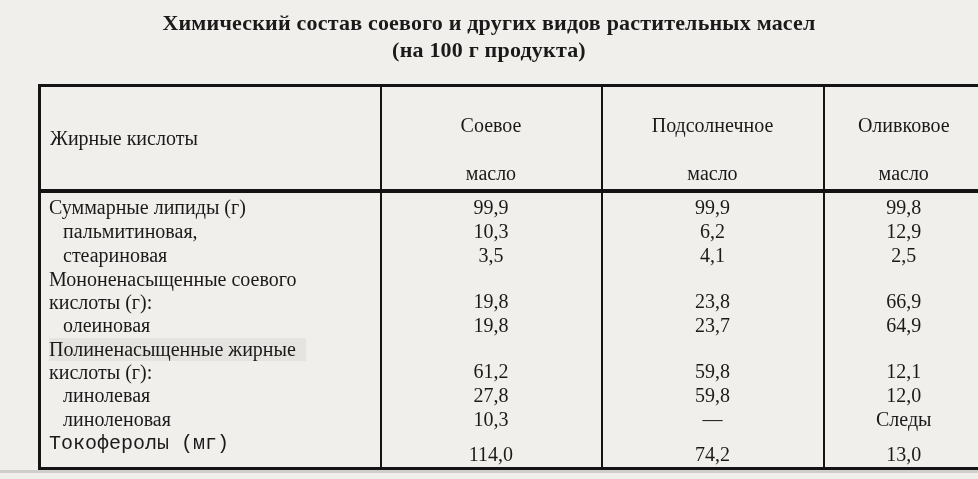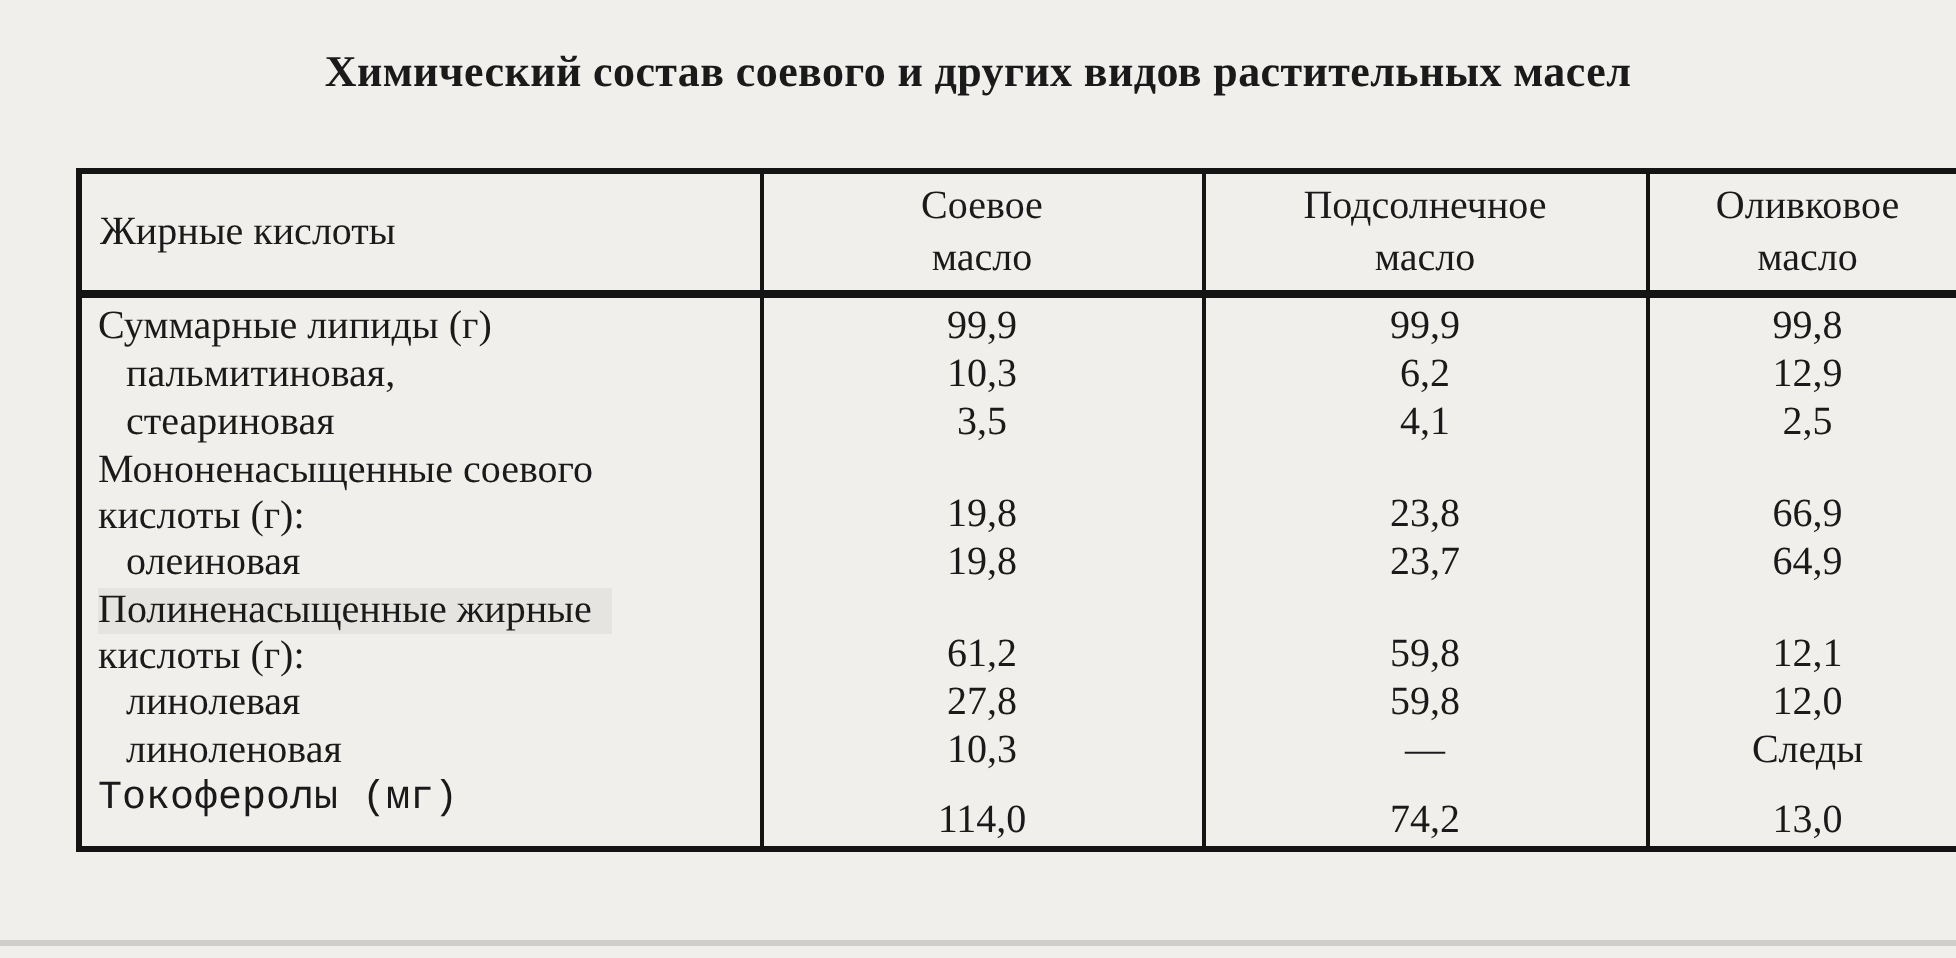--- a/index.html
+++ b/index.html
@@ -12,40 +12,40 @@
   *{box-sizing:border-box;}
   html,body{margin:0;padding:0;}
   body{
     width:978px;height:479px;
     background:var(--page-background);
     color:var(--text);
     font-family:"Liberation Serif", serif;
     position:relative;overflow:hidden;
   }
   .page-title{
-    position:absolute;top:22px;left:0;width:978px;
+    position:absolute;top:9px;left:0;width:978px;
     text-align:center;font-weight:700;
     font-size:22px;line-height:27px;letter-spacing:.2px;
   }
   table.composition{
     position:absolute;left:38px;top:84px;width:945px;
     table-layout:fixed;border-collapse:collapse;
     font-size:20px;
     border:3px solid var(--border);
   }
   thead th{
     font-weight:400;
     border-bottom:4px solid var(--border);
     vertical-align:middle;
     padding:3px 2px;
     font-size:20px;line-height:26px;
   }
   th.head-label{text-align:left;padding-left:9px;}
   th.head-oil{text-align:center;border-left:2px solid var(--border);}
-  .head-line{text-align:center;}
+  .head-line{text-align:center;margin-top:22px;}
   td.label-cell{
     vertical-align:top;
     padding:0 4px 0 8px;
     line-height:23px;
   }
   td.label-cell.indent{padding-left:22px;margin-top:32px;}
   td.value-cell{
     border-left:2px solid var(--border);
     text-align:center;vertical-align:bottom;
     padding:0 0 1px 0;
@@ -62,20 +62,21 @@
   .scan-underline{
     position:absolute;left:0;top:470px;width:978px;height:3px;
     background:var(--scan-line);
   }
 </style>
 </head>
 <body>
 
 <div class="page-title">
   <div>Химический состав соевого и других видов растительных масел</div>
+  <div>(на 100 г продукта)</div>
 </div>
 
 <table class="composition">
   <colgroup>
     <col style="width:341px">
     <col style="width:221px">
     <col style="width:222px">
     <col style="width:161px">
   </colgroup>
   <thead>

